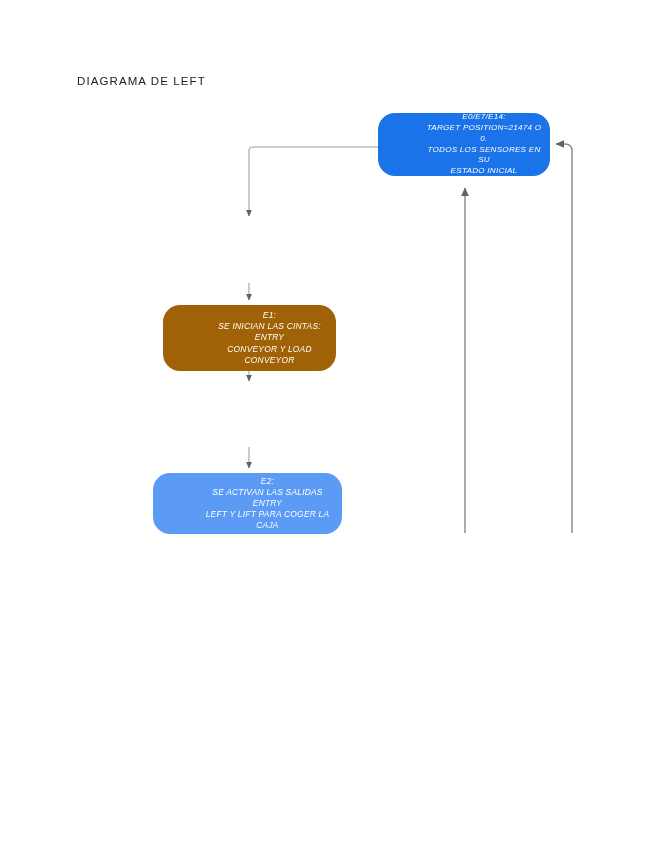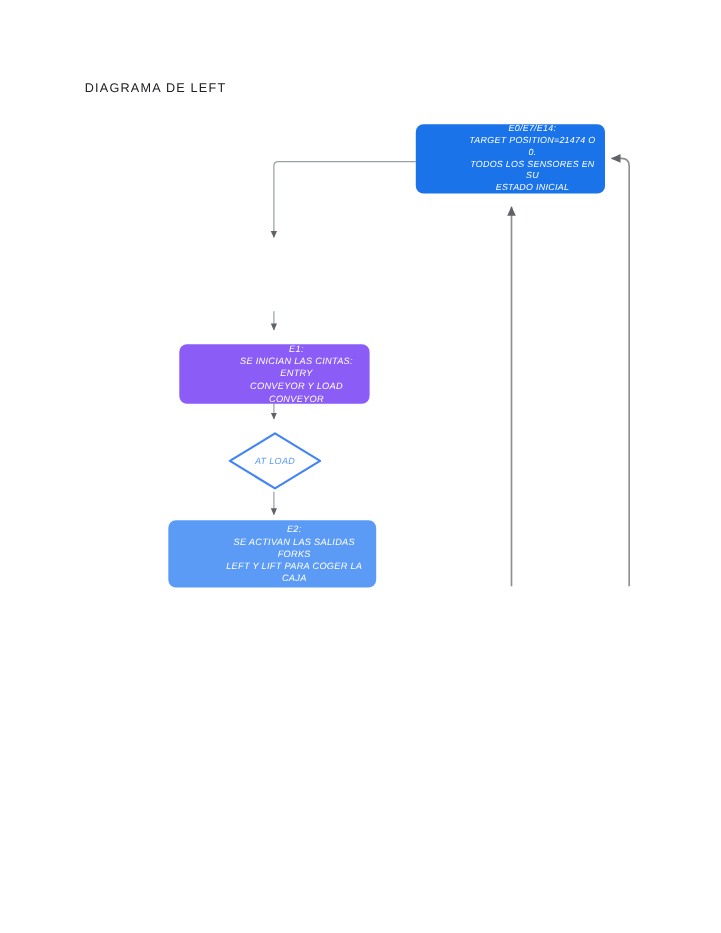--- a/index.html
+++ b/index.html
@@ -43,21 +43,21 @@
   .node {
     position: absolute;
     box-sizing: border-box;
     display: flex;
     align-items: center;
     justify-content: center;
     text-align: center;
   }
 
   .box {
-    border-radius: 7px;
+    border-radius: 17px;
     padding-left: 40px;
   }
 
   .box .label {
     font-style: italic;
     line-height: 1.33;
     letter-spacing: 0.25px;
     white-space: pre-line;
     padding: 0 7px;
   }
@@ -73,23 +73,22 @@
   #node-state .label {
     color: #ffffff;
     font-size: 8.1px;
   }
 
   
   #node-e1 {
     left: 163px;
     top: 305px;
     width: 173px;
-    height: 54px;
-    background: #8b5cf6;
-    margin-top: 8px;
+    height: 66px;
+    background: #a16207;
   }
   #node-e2 {
     left: 153px;
     top: 473px;
     width: 189px;
     height: 61px;
     background: #5b9bf6;
   }
   #node-e1 .label,
   #node-e2 .label {
@@ -169,26 +168,20 @@
 ESTADO INICIAL</span>
   </div>
 
 
   <div class="node box" id="node-e1">
     <span class="label">E1:
 SE INICIAN LAS CINTAS: ENTRY
 CONVEYOR Y LOAD CONVEYOR</span>
   </div>
 
-  <div class="diamond-wrap" id="node-at-load">
-    <svg width="86" height="54" viewBox="0 0 86 54" xmlns="http://www.w3.org/2000/svg">
-      <path d="M43,2 L84,27 L43,52 L2,27 Z" fill="#ffffff" stroke="#4285f4" stroke-width="2" stroke-linejoin="round"></path>
-    </svg>
-    <span class="diamond-label">AT LOAD</span>
-  </div>
 
   <div class="node box" id="node-e2">
     <span class="label">E2:
-SE ACTIVAN LAS SALIDAS FORKS
+SE ACTIVAN LAS SALIDAS ENTRY
 LEFT Y LIFT PARA COGER LA CAJA</span>
   </div>
 
 </div>
 
 </body></html>

